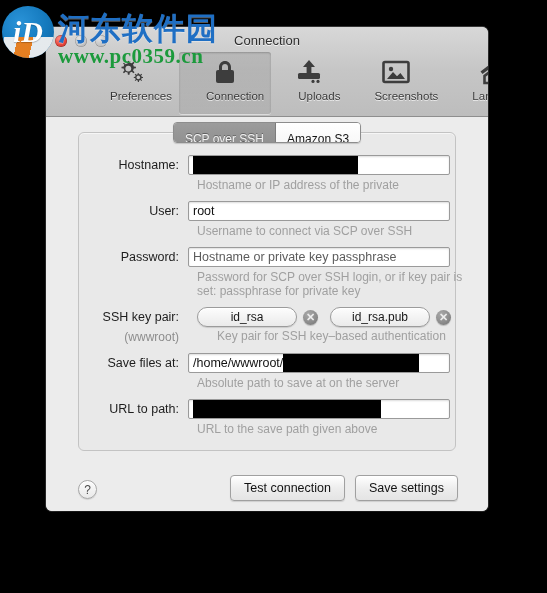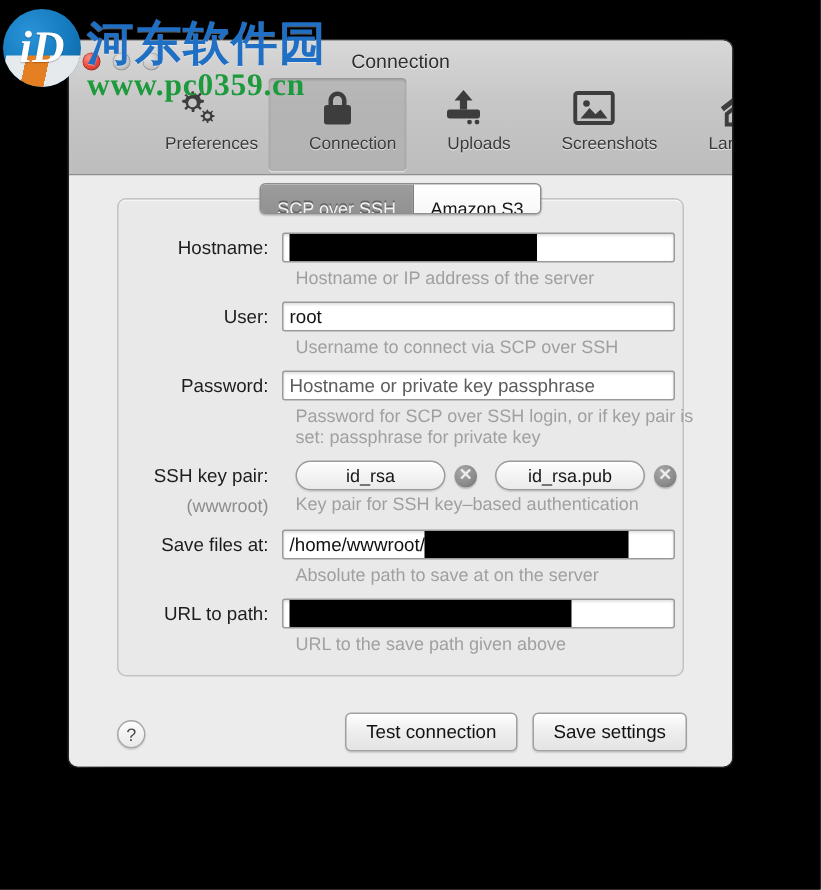--- a/index.html
+++ b/index.html
@@ -374,21 +374,21 @@
         <div class="seg">
           <div class="seg-btn off">SCP over SSH</div>
           <div class="seg-btn on">Amazon S3</div>
         </div>
       </div>
 
       <div class="row" style="top:38px;">
         <div class="lbl">Hostname:</div>
         <div class="field"><span class="redact" style="width:165px"></span></div>
       </div>
-      <div class="hint" style="top:61px;">Hostname or IP address of the server</div>
+      <div class="hint" style="top:61px;">Hostname or IP address of the private</div>
 
       <div class="row" style="top:84px;">
         <div class="lbl">User:</div>
         <div class="field">root</div>
       </div>
       <div class="hint" style="top:107px;">Username to connect via SCP over SSH</div>
 
       <div class="row" style="top:130px;">
         <div class="lbl">Password:</div>
         <div class="field placeholder">Hostname or private key passphrase</div>
@@ -400,21 +400,21 @@
       </div>
       <div class="keyrow" style="top:190px;">
         <div class="keybtn">id_rsa</div>
         <div class="clearx">✕</div>
         <div class="keybtn" style="margin-left:6px">id_rsa.pub</div>
         <div class="clearx">✕</div>
       </div>
       <div class="row" style="top:210px;">
         <div class="lbl sub">(wwwroot)</div>
       </div>
-      <div class="hint" style="top:212px;">Key pair for SSH key–based authentication</div>
+      <div class="hint" style="top:212px;margin-left:20px;">Key pair for SSH key–based authentication</div>
 
       <div class="row" style="top:236px;">
         <div class="lbl">Save files at:</div>
         <div class="field"><span>/home/wwwroot/</span><span class="redact" style="width:136px"></span></div>
       </div>
       <div class="hint" style="top:259px;">Absolute path to save at on the server</div>
 
       <div class="row" style="top:282px;">
         <div class="lbl">URL to path:</div>
         <div class="field"><span class="redact" style="width:188px"></span></div>

